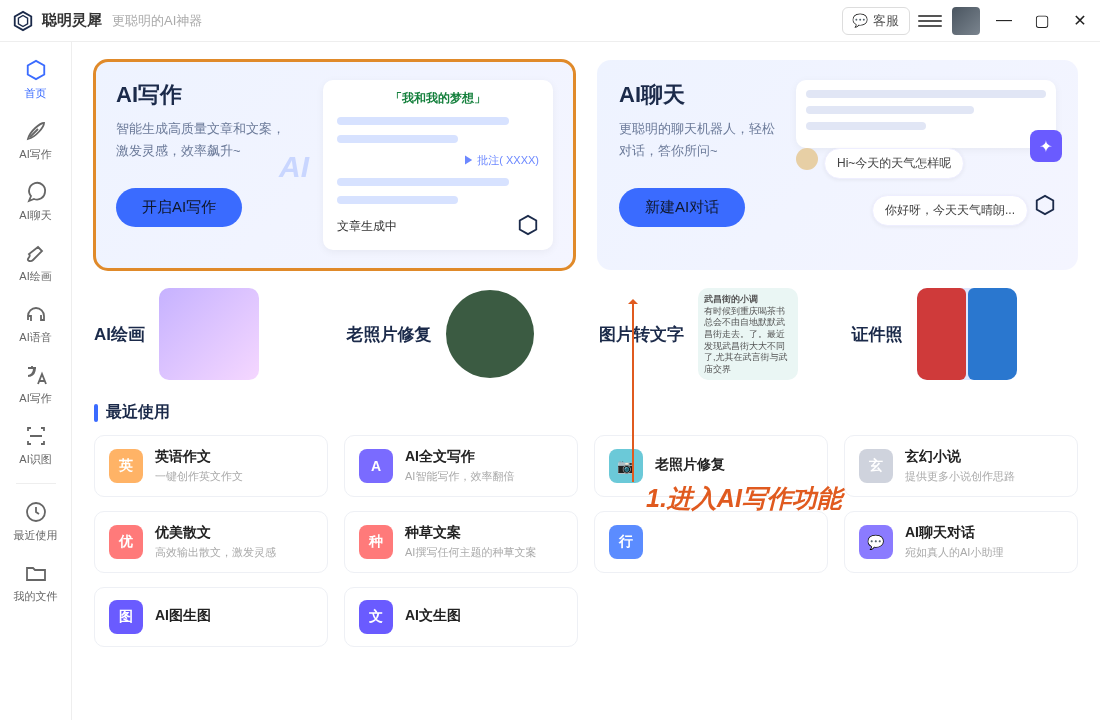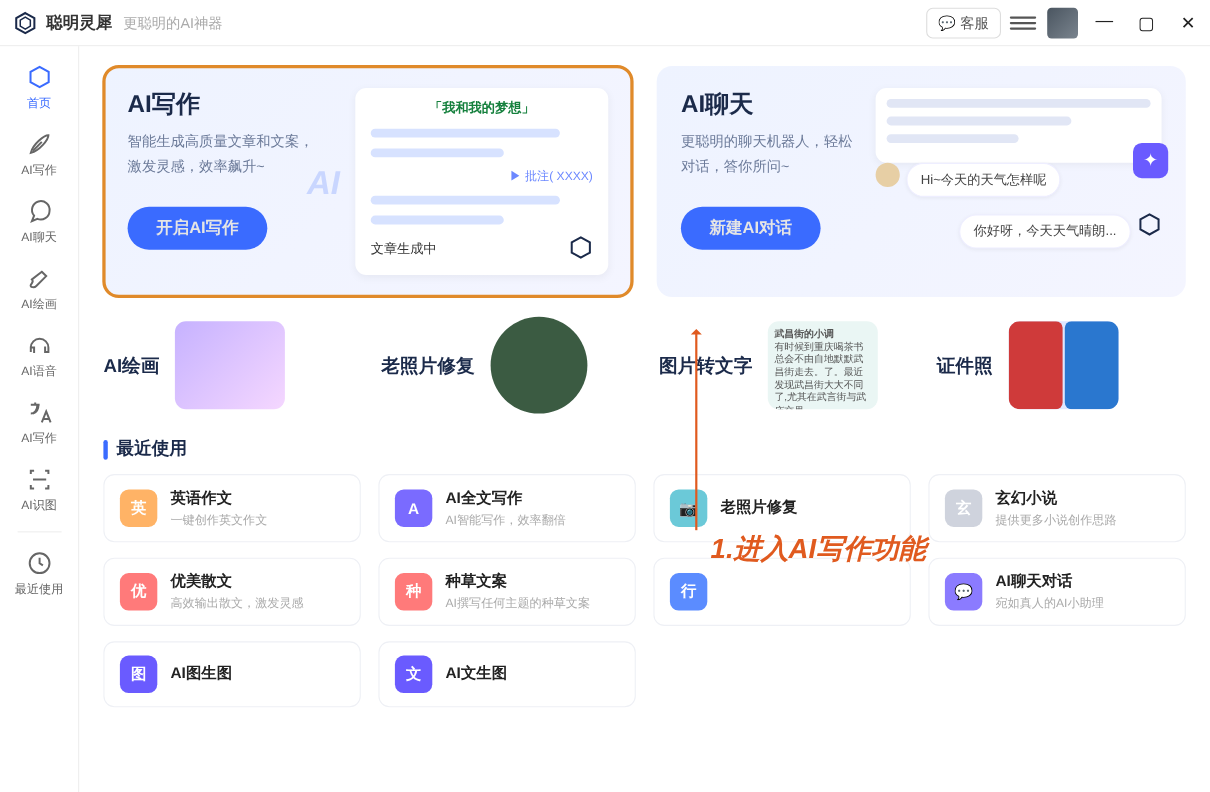--- a/index.html
+++ b/index.html
@@ -25,42 +25,42 @@
   .sb-item .sb-ic{width:24px;height:24px;display:flex;align-items:center;justify-content:center;}
   .sb-item .sb-lb{font-size:11px;margin-top:4px;}
   .sb-sep{height:1px;width:40px;background:#eee;margin:6px 0;}
   
   .main{flex:1;padding:18px 22px 0 22px;overflow:hidden;}
   .hero-row{display:flex;gap:22px;}
   .hero{flex:1;border-radius:14px;padding:20px 22px;position:relative;display:flex;gap:16px;background:linear-gradient(135deg,#eef3ff,#f4f5ff);height:210px;}
   .hero.outlined{outline:3px solid #e08a2a;outline-offset:-2px;}
   .hero h2{font-size:22px;font-weight:700;color:#1b2a4a;}
   .hero .desc{font-size:13px;color:#6b7a99;margin-top:8px;line-height:1.7;white-space:pre-line;}
-  .pill{margin-top:26px;display:inline-block;background:#3a6bff;color:#e5e5e5;border:none;padding:10px 26px;border-radius:999px;font-size:15px;font-weight:700;cursor:pointer;}
+  .pill{margin-top:26px;display:inline-block;background:#3a6bff;color:#0f172a;border:none;padding:10px 26px;border-radius:999px;font-size:15px;font-weight:400;cursor:pointer;}
   .hero-preview{width:230px;background:#fff;border-radius:10px;padding:10px 14px;font-size:12px;color:#888;display:flex;flex-direction:column;gap:10px;position:relative;box-shadow:0 2px 8px rgba(0,0,0,.05);}
   .hero-preview .pv-title{text-align:center;color:#15803d;font-weight:600;}
   .hero-preview .line{height:8px;background:#d7e2ff;border-radius:4px;}
   .hero-preview .line.s{width:60%;}
   .hero-preview .line.m{width:85%;}
   .hero-preview .pv-note{color:#6c88ff;font-size:11px;text-align:right;}
   .hero-preview .pv-gen{display:flex;align-items:center;justify-content:space-between;color:#333;}
   .hero-chat{width:260px;position:relative;}
   .chat-box{background:#fff;border-radius:10px;padding:10px;box-shadow:0 2px 8px rgba(0,0,0,.05);}
   .chat-box .line{height:8px;background:#e1e6f5;border-radius:4px;margin-bottom:8px;}
   .chat-area{display:flex;align-items:flex-start;gap:6px;margin-top:0;}
   .chat-av{width:22px;height:22px;border-radius:50%;background:#e7cfa5;flex-shrink:0;}
   .bubble{background:#fff;border:1px solid #eef;border-radius:999px;padding:6px 12px;font-size:12px;color:#444;box-shadow:0 1px 4px rgba(0,0,0,.06);}
   .bubble.reply{margin-top:8px;margin-left:auto;}
   .fab{position:absolute;top:50px;right:-6px;width:32px;height:32px;border-radius:8px;background:#6a5bff;display:flex;align-items:center;justify-content:center;color:#fff;}
   .ai-mark{position:absolute;left:-44px;top:70px;font-size:30px;font-weight:700;color:#c9d6ff;font-style:italic;}
   
   .tools-row{display:flex;gap:26px;margin-top:18px;}
   .tool{flex:1;display:flex;align-items:center;gap:14px;}
   .tool h3{font-size:17px;font-weight:700;color:#1b2a4a;}
-  .tool .thumb{width:100px;height:80px;border-radius:10px;background:#dfe7ff;position:relative;overflow:hidden;}
+  .tool .thumb{width:100px;height:92px;border-radius:10px;background:#dfe7ff;position:relative;overflow:hidden;}
   .thumb.girl{background:linear-gradient(135deg,#c6b2ff,#f5d7ff);}
   .thumb.photo{background:#3b5b42;border-radius:50%;width:88px;height:88px;}
   .thumb.doc{background:#eaf6f4;}
   .thumb.id{display:flex;gap:2px;}
   .thumb.id .idp{flex:1;border-radius:6px;}
   .thumb.id .idp.a{background:#cf3a3a;}
   .thumb.id .idp.b{background:#2a77cf;}
   
   .anno-arrow{position:absolute;left:560px;top:260px;width:2px;height:180px;background:#e05a1f;}
   .anno-arrow:before{content:"";position:absolute;top:-8px;left:-4px;border:5px solid transparent;border-bottom-color:#e05a1f;}
@@ -179,20 +179,28 @@
     <div class="sb-sep"></div>
     <div class="sb-item">
       <div class="sb-ic">
           <svg viewBox="0 0 24 24" fill="none" stroke="currentColor" stroke-width="1.8">
             <circle cx="12" cy="12" r="9"></circle>
             <path d="M12 7v5l3 2"></path>
           </svg>
         </div>
       <div class="sb-lb">最近使用</div>
     </div>
+    <div class="sb-item">
+      <div class="sb-ic">
+          <svg viewBox="0 0 24 24" fill="none" stroke="currentColor" stroke-width="1.8">
+            <path d="M3 7h6l2 2h10v10H3z"></path>
+          </svg>
+        </div>
+      <div class="sb-lb">我的文件</div>
+    </div>
   </div>
 
   <div class="main" style="position:relative;">
     <div class="hero-row">
 
       <div class="hero outlined">
         <div style="flex:1;">
           <h2>AI写作</h2>
           <div class="desc">智能生成高质量文章和文案，
 激发灵感，效率飙升~</div>

